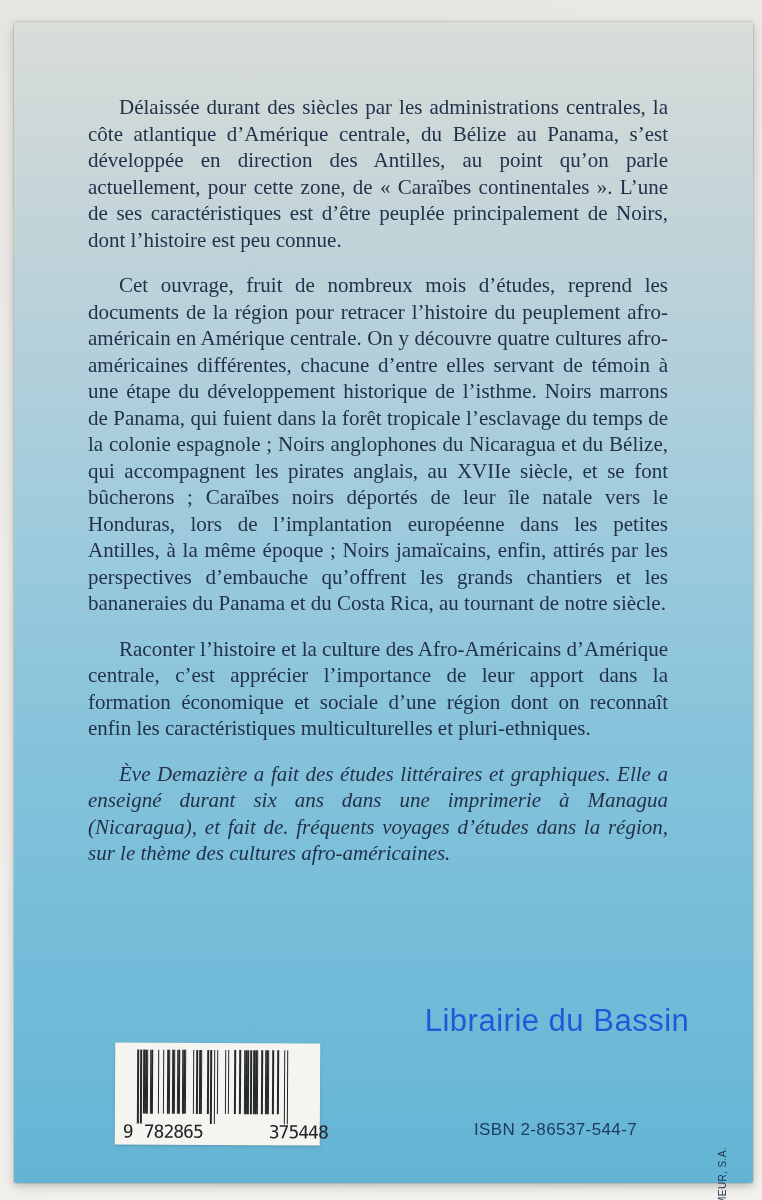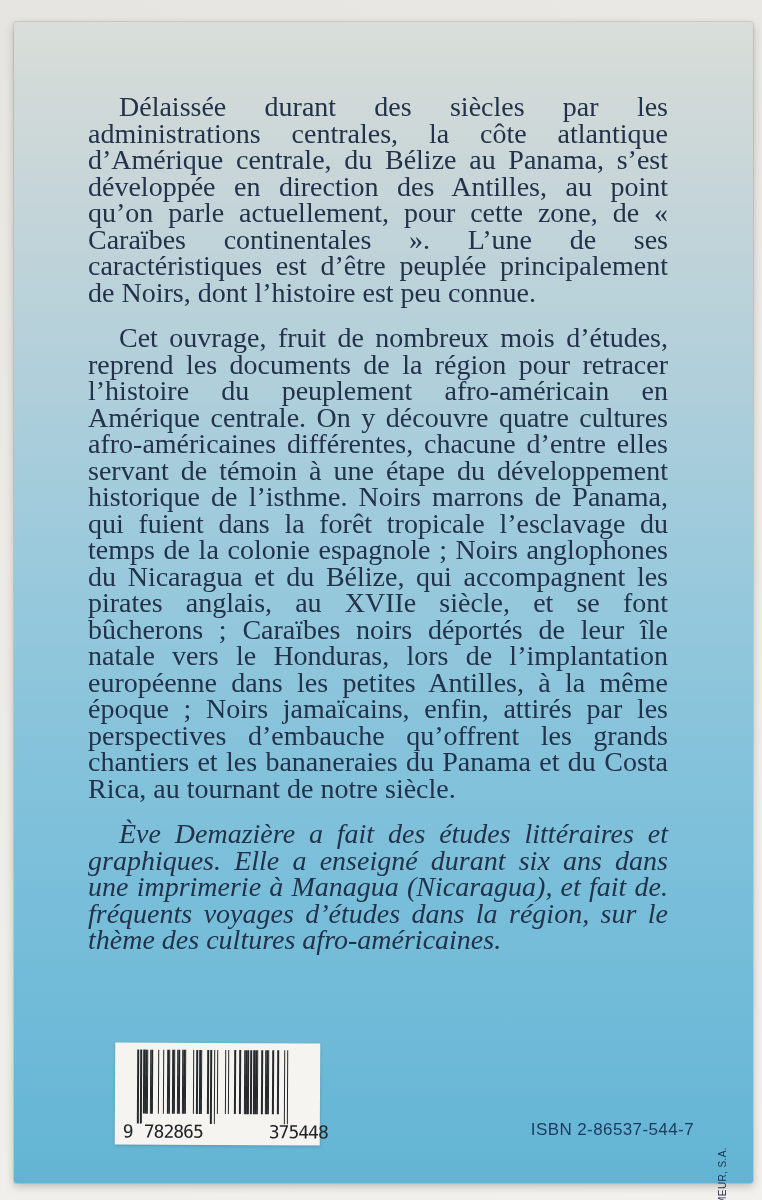--- a/index.html
+++ b/index.html
@@ -10,21 +10,21 @@
   }
   .book{
     position:absolute;left:14px;top:22px;width:739px;height:1161px;
     background:linear-gradient(180deg,#d9ded9 0%,#ccd7d8 10%,#b4d0da 28%,
                #9ccadc 45%,#86c3db 62%,#76bdd9 78%,#6cb9d7 90%,#63b4d4 100%);
     border-radius:3px 3px 2px 2px;
     box-shadow:0 3px 9px rgba(80,80,75,.35), 0 0 0 1px rgba(110,120,120,.18);
   }
   .text-block{
     position:absolute;top:72px;left:74px;width:580px;
-    color:#23324a;font-size:28px;line-height:26.5px;text-align:justify;
+    color:#23324a;font-size:21px;line-height:26.5px;text-align:justify;
   }
   .text-block p{margin:0 0 19px 0;text-indent:31px;}
   .text-block p.bio{font-style:italic;margin-top:7px;}
   .watermark{
     position:absolute;left:398px;top:981px;width:290px;text-align:center;
     font-family:"Liberation Sans",sans-serif;font-size:31px;font-weight:400;
     color:#1d5cd8;letter-spacing:.5px;white-space:nowrap;
   }
   .barcode-label{
     position:absolute;left:101px;top:1021px;width:205px;height:102px;
@@ -37,43 +37,45 @@
   .module.guard{height:74px;}
   .barcode-digits{
     position:absolute;top:78px;left:0;width:100%;height:24px;
     font-family:"DejaVu Sans Mono",monospace;font-size:18px;color:#222528;
   }
   .barcode-digits span{position:absolute;top:0;}
   .d-lead{left:8px;}
   .d-g1{left:29px;width:63px;text-align:left;letter-spacing:-1px;}
   .d-g2{left:104px;width:63px;text-align:center;letter-spacing:-1px;margin-left:48px;}
   .isbn{
-    position:absolute;left:505px;top:1098px;width:175px;text-align:right;
+    position:absolute;left:460px;top:1098px;width:175px;text-align:left;
     font-family:"Liberation Sans",sans-serif;font-size:17px;color:#1c3a5f;
     letter-spacing:.4px;white-space:nowrap;
   }
   .printer{
     position:absolute;right:25px;bottom:36px;
     transform:rotate(-90deg);transform-origin:bottom right;
     display:flex;align-items:center;gap:6px;white-space:nowrap;
     font-family:"Liberation Sans",sans-serif;font-size:10px;color:#22324c;
     letter-spacing:.4px;
   }
 </style>
 </head>
 <body>
 
 <div class="book">
 
   <div class="text-block">
     <p>Délaissée durant des siècles par les administrations centrales, la côte atlantique d’Amérique centrale, du Bélize au Panama, s’est développée en direction des Antilles, au point qu’on parle actuellement, pour cette zone, de « Caraïbes continentales ». L’une de ses caractéristiques est d’être peuplée principalement de Noirs, dont l’histoire est peu connue.</p>
     <p>Cet ouvrage, fruit de nombreux mois d’études, reprend les documents de la région pour retracer l’histoire du peuplement afro-américain en Amérique centrale. On y découvre quatre cultures afro-américaines différentes, chacune d’entre elles servant de témoin à une étape du développement historique de l’isthme. Noirs marrons de Panama, qui fuient dans la forêt tropicale l’esclavage du temps de la colonie espagnole ; Noirs anglophones du Nicaragua et du Bélize, qui accompagnent les pirates anglais, au XVIIe siècle, et se font bûcherons ; Caraïbes noirs déportés de leur île natale vers le Honduras, lors de l’implantation européenne dans les petites Antilles, à la même époque ; Noirs jamaïcains, enfin, attirés par les perspectives d’embauche qu’offrent les grands chantiers et les bananeraies du Panama et du Costa Rica, au tournant de notre siècle.</p>
+    <p>Raconter l’histoire et la culture des Afro-Américains d’Amérique centrale, c’est apprécier l’importance de leur apport dans la formation économique et sociale d’une région dont on reconnaît enfin les caractéristiques multiculturelles et pluri-ethniques.</p>
     <p class="bio">Ève Demazière a fait des études littéraires et graphiques. Elle a enseigné durant six ans dans une imprimerie à Managua (Nicaragua), et fait de. fréquents voyages d’études dans la région, sur le thème des cultures afro-américaines.</p>
   </div>
 
+  <div class="watermark">Librairie du Bassin</div>
 
   <div class="barcode-label">
     <div class="bars" id="bars">
         <span class="module ink guard"></span>
         <span class="module guard"></span>
         <span class="module ink guard"></span>
         <span class="module"></span>
         <span class="module ink"></span>
         <span class="module ink"></span>
         <span class="module ink"></span>

